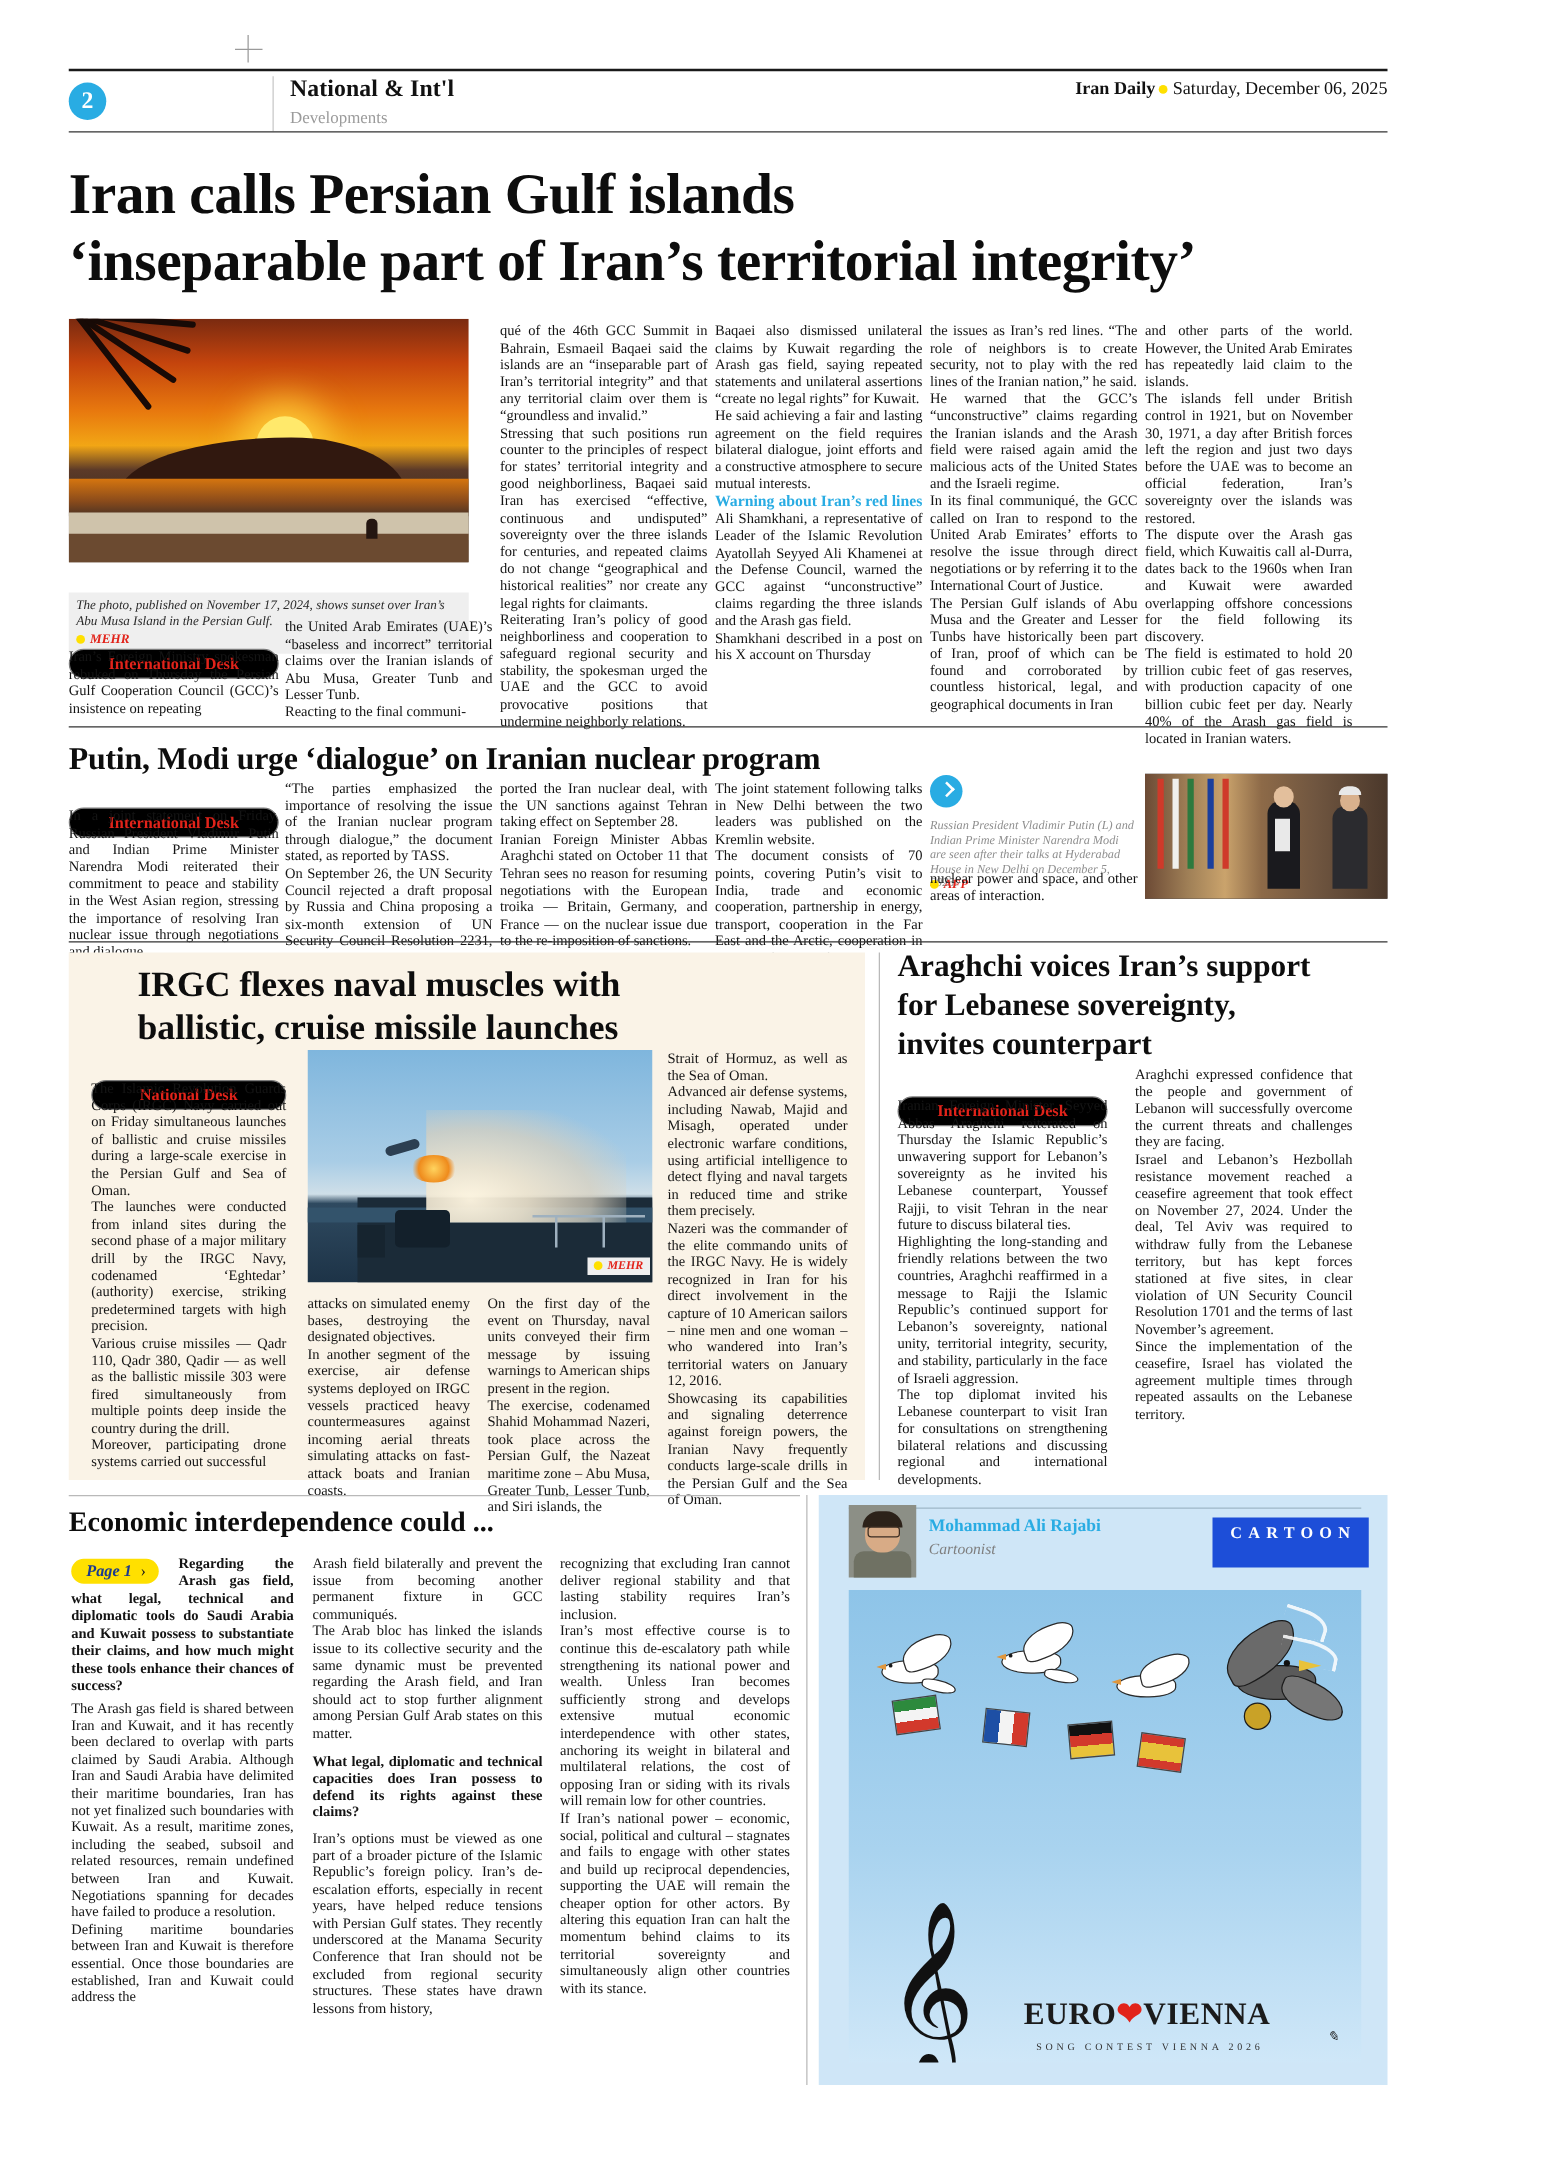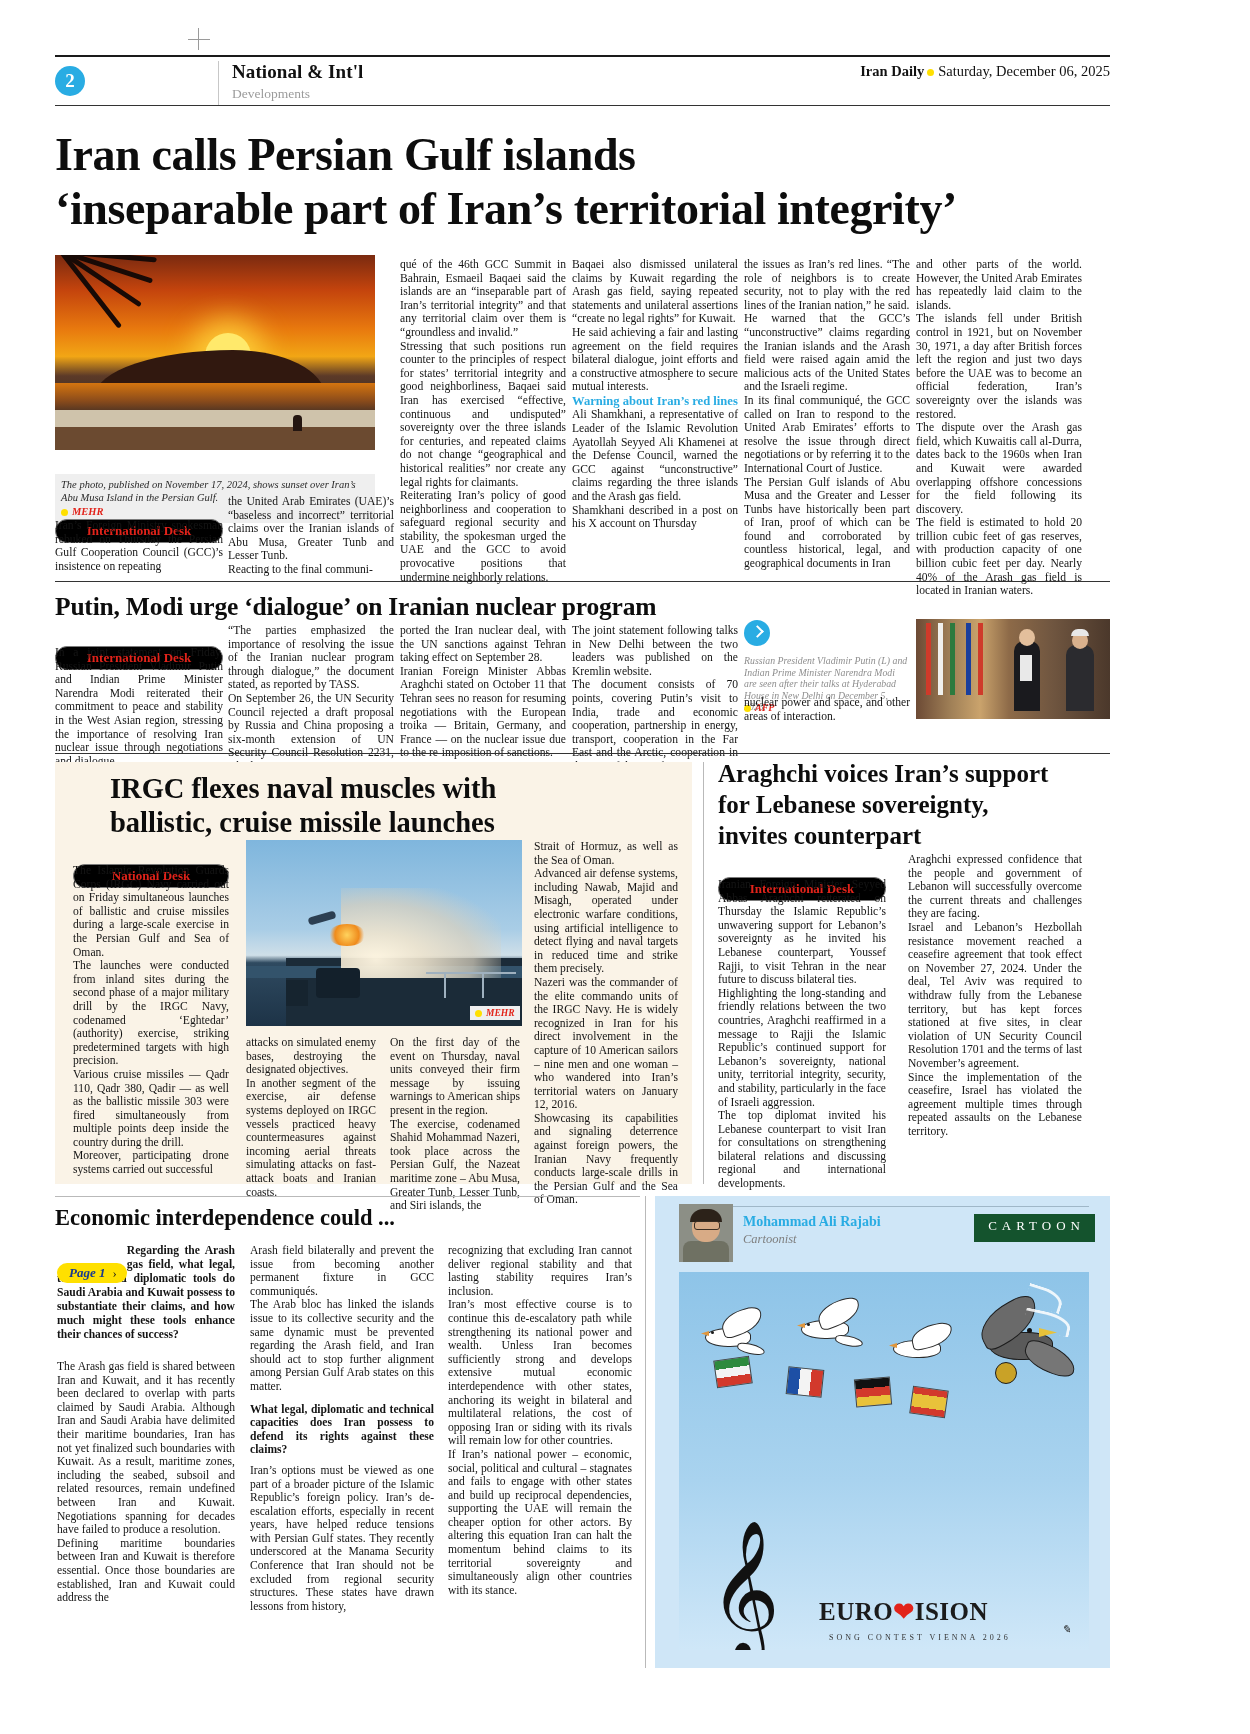--- a/index.html
+++ b/index.html
@@ -79,22 +79,22 @@
   
   .cartoon{position:absolute;left:655px;top:1196px;width:455px;height:472px;background:#cfe6f7;}
   .cart-avatar{position:absolute;left:24px;top:8px;width:54px;height:58px;background:#8c8f86;overflow:hidden;}
   .cart-avatar .face{position:absolute;left:13px;top:8px;width:28px;height:30px;border-radius:48% 48% 45% 45%;background:#d8ab86;}
   .cart-avatar .hair{position:absolute;left:11px;top:5px;width:32px;height:13px;border-radius:16px 16px 0 0;background:#2c2219;}
   .cart-avatar .body{position:absolute;left:4px;top:37px;width:46px;height:22px;background:#6f7163;border-radius:8px 8px 0 0;}
   .cart-avatar .gl{position:absolute;left:15px;top:17px;width:24px;height:7px;border:1.4px solid #3a2d22;border-radius:3px;}
   .cart-name{position:absolute;left:88px;top:18px;font-weight:bold;font-size:14px;color:#29ace3;}
   .cart-role{position:absolute;left:88px;top:36px;font-style:italic;font-size:12.5px;color:#7e7e7e;}
   .cart-line{position:absolute;left:24px;top:10px;width:410px;height:1px;background:#9fb7c8;}
-  .cart-badge{position:absolute;right:15px;top:18px;background:#14532d;color:#fff;font-weight:normal;
-              font-size:13px;letter-spacing:5px;padding:4px 10px 8px 14px;}
+  .cart-badge{position:absolute;right:15px;top:18px;background:#1d4ed8;color:#fff;font-weight:bold;
+              font-size:13px;letter-spacing:5px;padding:4px 10px 20px 14px;}
   .cart-art{position:absolute;left:24px;top:76px;width:410px;height:378px;background:linear-gradient(180deg,#8ec4e8 0%,#a9d3ef 55%,#cfe7f8 100%);overflow:hidden;}
   .cart-sign{position:absolute;right:18px;bottom:14px;font-size:11px;color:#222;font-style:italic;}
   .euro{position:absolute;left:140px;bottom:24px;font-weight:bold;font-size:25px;color:#1b1b1b;letter-spacing:.5px;}
   .euro .heart{color:#e2231a;}
   .euro-sub{position:absolute;left:150px;bottom:8px;font-size:8px;letter-spacing:3px;color:#333;}
   .clef{position:absolute;left:30px;bottom:10px;font-size:120px;line-height:100px;color:#111;}
 </style>
 </head>
 <body>
 
@@ -301,21 +301,21 @@
     <p>Araghchi expressed confidence that the people and government of Lebanon will successfully overcome the current threats and challenges they are facing.</p>
     <p>Israel and Lebanon’s Hezbollah resistance movement reached a ceasefire agreement that took effect on November 27, 2024. Under the deal, Tel Aviv was required to withdraw fully from the Lebanese territory, but has kept forces stationed at five sites, in clear violation of UN Security Council Resolution 1701 and the terms of last November’s agreement.</p>
     <p>Since the implementation of the ceasefire, Israel has violated the agreement multiple times through repeated assaults on the Lebanese territory.</p>
   </div>
 
   <div class="hr-grey" style="left:55px;top:1196px;width:585px;"></div>
 
   <div class="h2" style="left:55px;top:1204px;width:585px;font-size:22.5px;line-height:28px;">Economic interdependence could ...</div>
 
   <div class="col" style="left:57px;top:1244px;width:178px;font-weight:bold;font-size:11.6px;line-height:14px;">
-    <span class="pg1" style="position:relative;float:left;margin:3px 0 2px 0;top:16px;left:0;">
+    <span class="pg1" style="position:relative;float:left;margin:3px 16px 2px 0;top:0;left:0;">
       <span>Page 1</span><span class="chev">›</span>
     </span>
     <span>Regarding the Arash gas field, what legal, technical and diplomatic tools do Saudi Arabia and Kuwait possess to substantiate their claims, and how much might these tools enhance their chances of success?</span>
   </div>
 
   <div class="col" style="left:57px;top:1360px;width:178px;">
     <p>The Arash gas field is shared between Iran and Kuwait, and it has recently been declared to overlap with parts claimed by Saudi Arabia. Although Iran and Saudi Arabia have delimited their maritime boundaries, Iran has not yet finalized such boundaries with Kuwait. As a result, maritime zones, including the seabed, subsoil and related resources, remain undefined between Iran and Kuwait. Negotiations spanning for decades have failed to produce a resolution.</p>
     <p>Defining maritime boundaries between Iran and Kuwait is therefore essential. Once those boundaries are established, Iran and Kuwait could address the</p>
   </div>
 
@@ -381,21 +381,21 @@
         <div style="position:absolute;left:56px;top:22px;width:5px;height:5px;border-radius:50%;background:#111;"></div>
         <div style="position:absolute;left:24px;top:56px;width:20px;height:20px;border-radius:50%;background:#c9a227;border:1.4px solid #1c1c1c;"></div>
       </div>
 
       <div style="position:absolute;right:26px;top:16px;width:34px;height:18px;border-top:3px solid #fff;border-right:3px solid #fff;border-radius:0 60% 0 0;transform:rotate(18deg);opacity:.85;"></div>
       <div style="position:absolute;right:18px;top:40px;width:44px;height:18px;border-top:3px solid #fff;border-right:3px solid #fff;border-radius:0 60% 0 0;transform:rotate(12deg);opacity:.85;"></div>
 
       <div class="clef">𝄞</div>
 
       <div class="euro">
-        <span>EURO</span><span class="heart">❤</span><span>ISION</span>
+        <span>EURO</span><span class="heart">❤</span><span>VIENNA</span>
       </div>
       <div class="euro-sub">SONG CONTEST   VIENNA 2026</div>
 
       <div class="cart-sign">✎</div>
     </div>
   </div>
 
 </div>
 
 </body></html>

